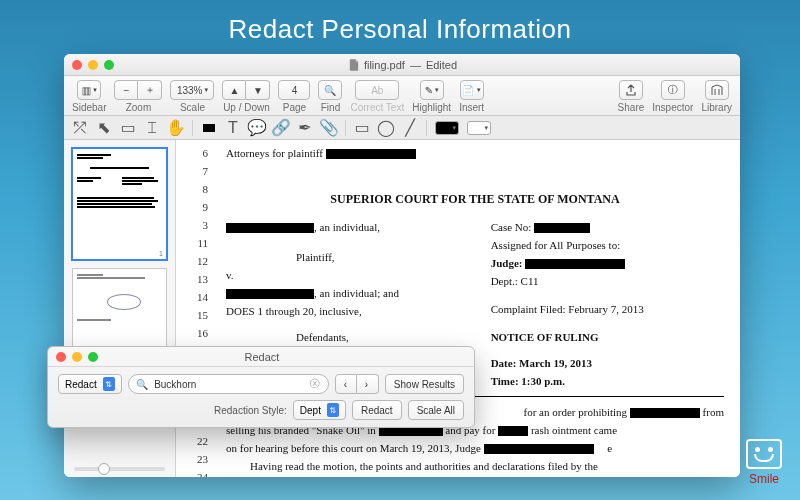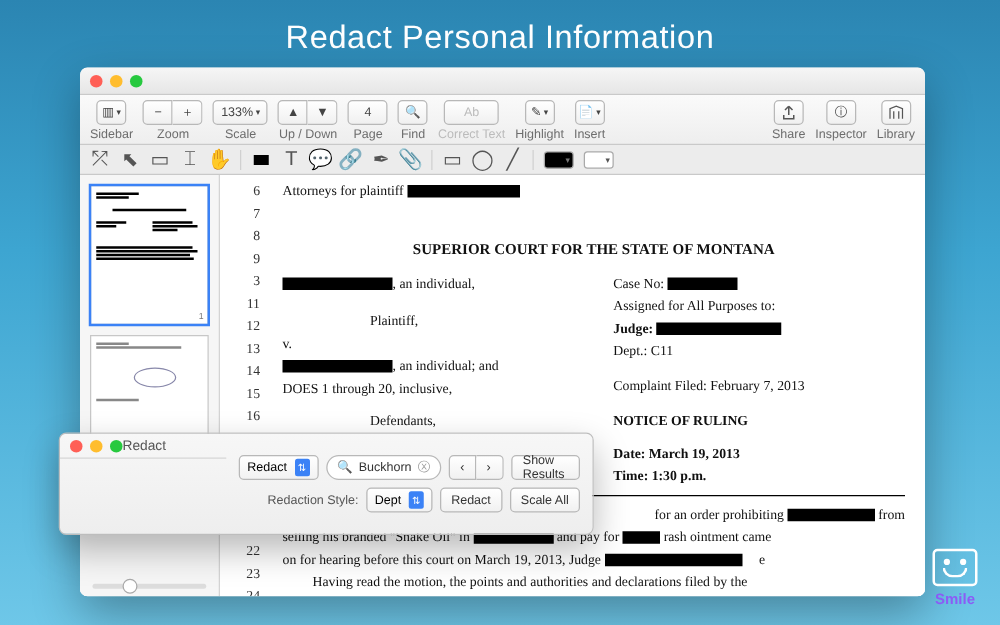--- a/index.html
+++ b/index.html
@@ -75,54 +75,63 @@
   .redact{display:inline-block;background:#000;height:10px;vertical-align:middle}
   .twocol{display:flex;gap:8px;margin-top:4px}
   .cola{flex:1.1}.colb{flex:1}
   .pindent{text-indent:24px}
   .divider{border:none;border-top:1px solid #000;margin:6px 0}
   .bold{font-weight:bold}
   .redact-window{
     position:absolute; left:47px; top:346px; width:428px; height:82px;
     background:linear-gradient(#f7f7f7,#eeeeee); border:1px solid #bdbdbd; border-radius:6px;
     box-shadow:0 12px 28px rgba(0,0,0,0.28);
-    display:flex;flex-direction:row;
+    display:flex;flex-direction:column;
   }
   .redact-title{height:20px;display:flex;align-items:center;padding:0 8px;font-size:11px;color:#555;border-bottom:1px solid #d6d6d6}
   .redact-title .center{flex:1;text-align:center;display:flex;justify-content:center;align-items:center;gap:4px}
   .redact-body{flex:1;display:flex;flex-direction:column;justify-content:center;gap:6px;padding:6px 10px}
   .rrow{display:flex;align-items:center;gap:6px}
   .select{height:20px;background:linear-gradient(#fff,#f2f2f2);border:1px solid #b8b8b8;border-radius:4px;font-size:10px;display:flex;align-items:center;padding:0 6px;gap:4px}
   .select .bluecaret{width:12px;height:14px;background:#3b82f6;border-radius:2px;display:flex;align-items:center;justify-content:center;color:#fff;font-size:8px;margin-left:2px}
   .search{flex:1;height:20px;background:#fff;border:1px solid #b8b8b8;border-radius:10px;display:flex;align-items:center;padding:0 8px;font-size:10px;color:#333;gap:5px}
   .search .xicon{margin-left:auto;color:#999;font-size:10px}
   .rbtn{height:20px;background:linear-gradient(#fff,#f1f1f1);border:1px solid #b8b8b8;border-radius:4px;font-size:10px;padding:0 8px;display:flex;align-items:center;color:#333}
   .navseg{display:flex}
   .navseg .rbtn{border-radius:0;min-width:22px}
   .navseg .rbtn:first-child{border-radius:4px 0 0 4px}
   .navseg .rbtn:last-child{border-radius:0 4px 4px 0;border-left:none}
   .rrow.right{justify-content:flex-end}
-  .logo{position:absolute;right:18px;bottom:14px;color:#8b5cf6;text-align:center;font-size:12px;font-weight:700}
+  .logo{position:absolute;right:18px;bottom:14px;color:#b91c1c;text-align:center;font-size:12px;font-weight:400}
   .logo .face{width:36px;height:30px;border:2.5px solid #fff;border-radius:4px;margin:0 auto 3px;position:relative}
   .logo .face::before{content:'';position:absolute;left:7px;top:6px;width:5px;height:5px;background:#fff;border-radius:50%}
   .logo .face::after{content:'';position:absolute;right:7px;top:6px;width:5px;height:5px;background:#fff;border-radius:50%}
   .logo .smile{position:absolute;left:6px;right:6px;bottom:5px;height:8px;border:2.5px solid #fff;border-top:none;border-radius:0 0 12px 12px}
 </style>
 </head>
 <body>
 
 <div class="title">Redact Personal Information</div>
 
 <div class="app-window">
 
   <div class="titlebar">
     <div class="traffic">
       <div class="dot red"></div>
       <div class="dot yellow"></div>
       <div class="dot green"></div>
+    </div>
+    <div class="wintitle">
+      <svg viewBox="0 0 12 14">
+          <path fill="#8a8a8a" d="M2 0h6l3 3v10a1 1 0 0 1-1 1H2a1 1 0 0 1-1-1V1a1 1 0 0 1 1-1z"></path>
+          <path fill="#c8c8c8" d="M8 0v3h3z"></path>
+        </svg>
+      <span>filing.pdf</span>
+      <span> — </span>
+      <span>Edited</span>
     </div>
     <div style="width:40px"></div>
   </div>
 
   <div class="toolbar">
     <div class="tgroup">
       <div class="btn solo">
           <span>▥</span>
           <span class="caret">▾</span>
         </div>

